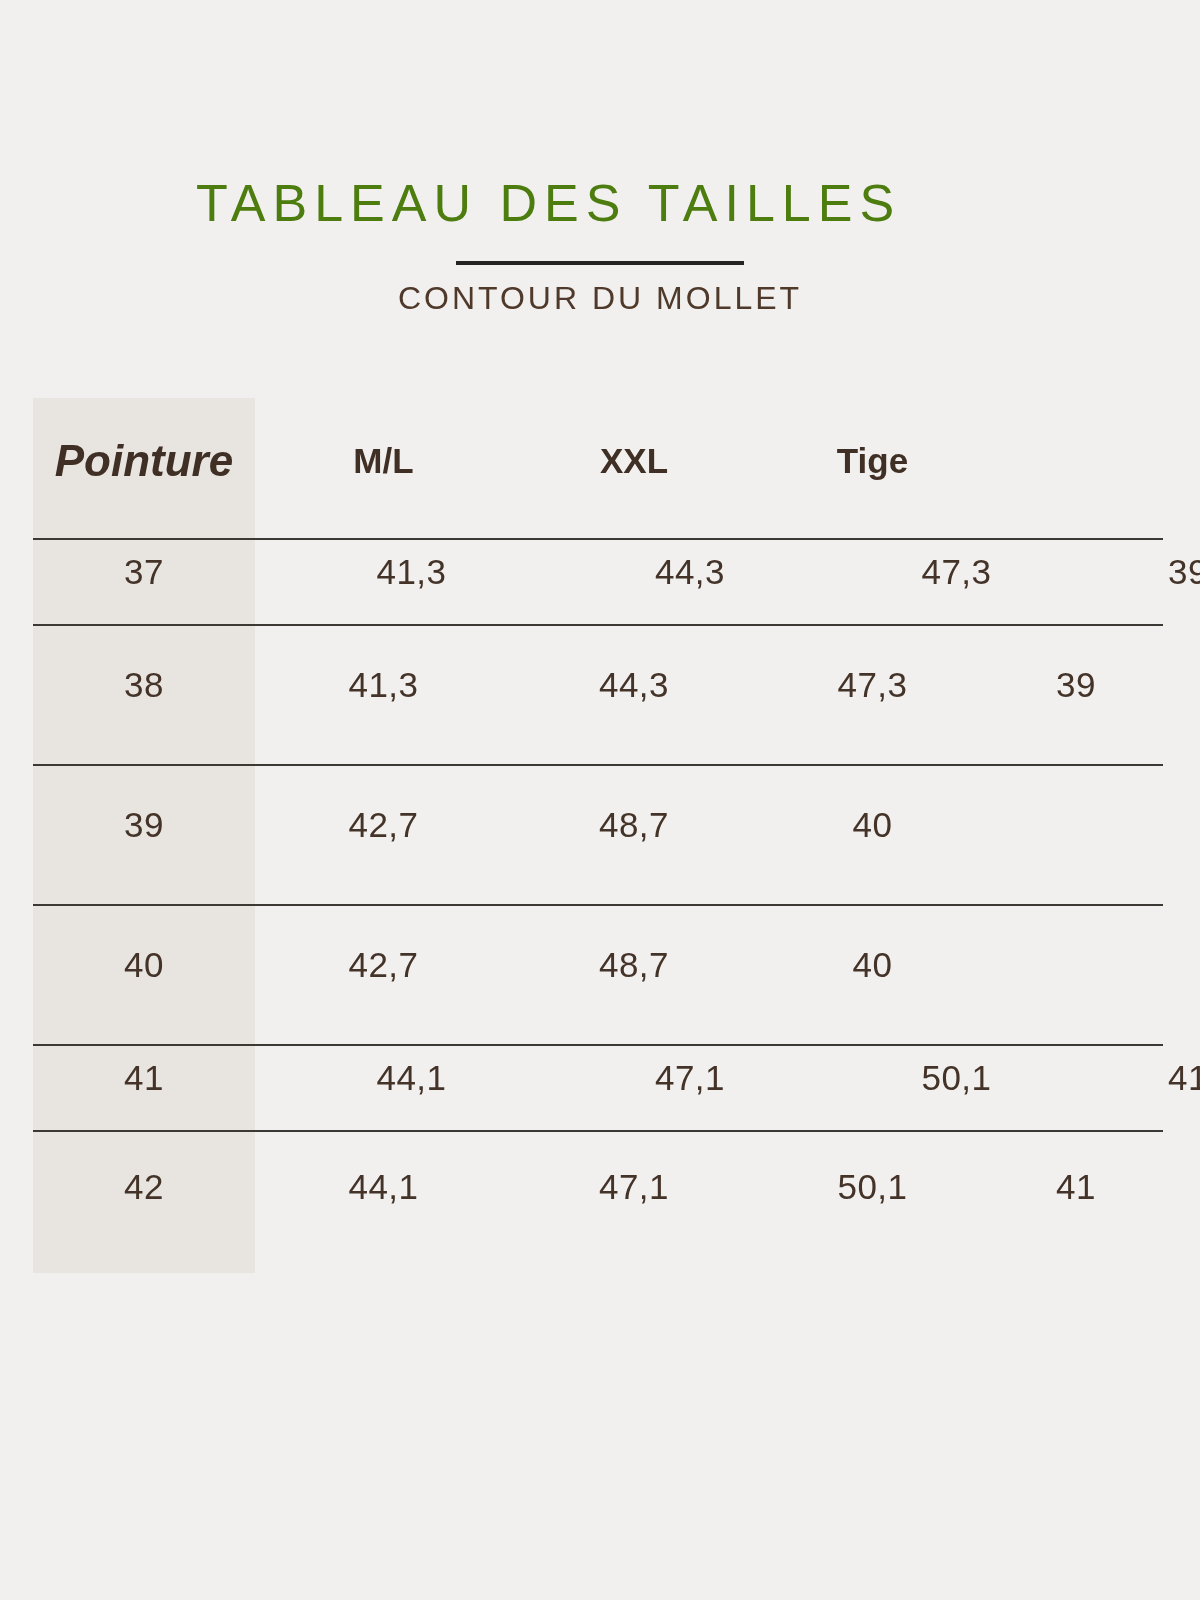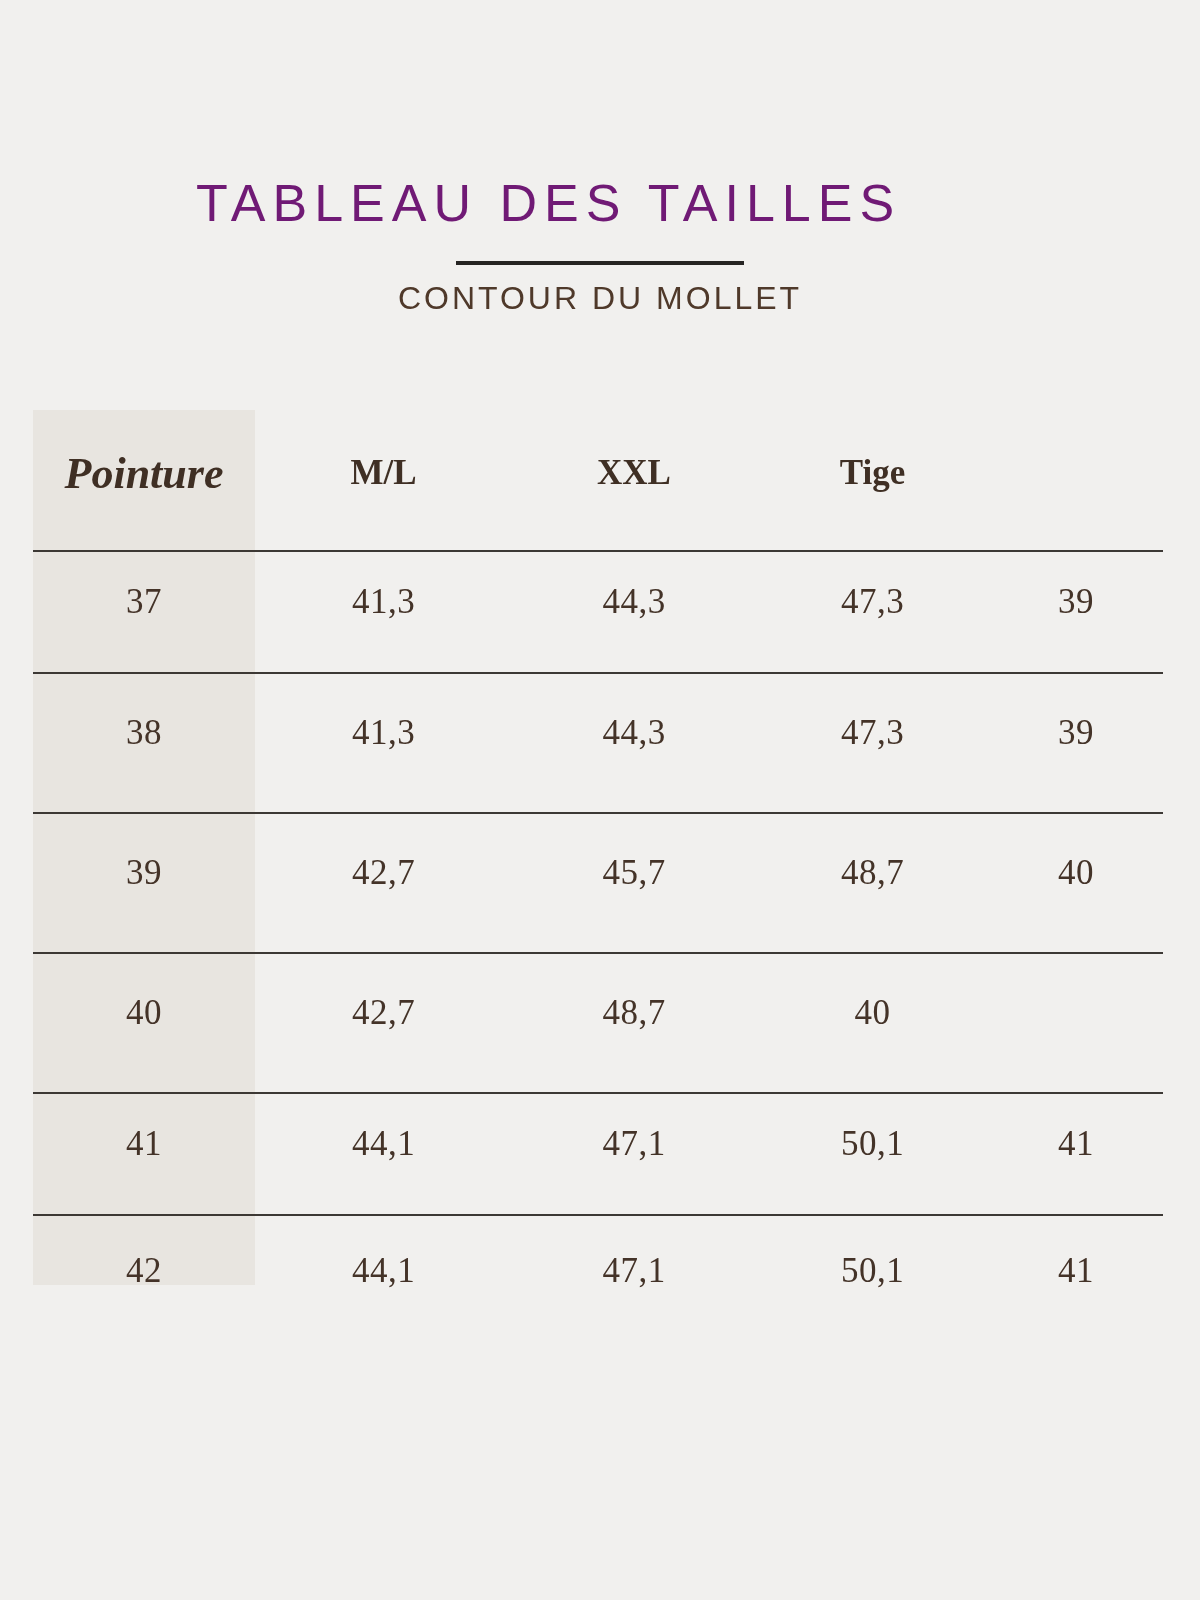--- a/index.html
+++ b/index.html
@@ -19,21 +19,21 @@
   
   .title {
     position: absolute;
     top: 172px;
     left: 0;
     width: 1097px;
     text-align: center;
     font-size: 52px;
     font-weight: 400;
     letter-spacing: 7px;
-    color: #701a75;
+    color: #4d7c0f;
     line-height: 62px;
     white-space: nowrap;
   }
   .title-underline {
     position: absolute;
     top: 261px;
     left: 456px;
     width: 288px;
     height: 4px;
     background: #262422;
@@ -48,24 +48,23 @@
     font-weight: 400;
     letter-spacing: 3px;
     color: #4f392a;
     line-height: 52px;
     white-space: nowrap;
   }
 
   
   .table-wrap {
     position: absolute;
-    top: 410px;
+    top: 398px;
     left: 33px;
     width: 1130px;
-    font-family: Liberation Serif, serif;
   }
   .band {
     position: absolute;
     top: 0;
     left: 0;
     width: 222px;
     height: 875px;
     background: #e8e5e0;
   }
   .row {
@@ -73,21 +72,21 @@
     display: grid;
     grid-template-columns: 222px 257px 244px 233px 174px;
     box-sizing: border-box;
   }
   .row.header {
     height: 140px;
   }
   .row.data {
     border-top: 2px solid #3c3834;
   }
-  .row.data.r1, .row.data.r5 { height: 122px; }
+  .row.data.r1, .row.data.r5 { height: 86px; gap: 28px; }
   .row.data.r2, .row.data.r3, .row.data.r4 { height: 140px; }
   .row.data.r6 { height: 131px; text-align: center; }
 
   .cell {
     display: flex;
     align-items: center;
     justify-content: center;
     font-size: 35px;
     color: #443328;
     transform: translateY(-10px);
@@ -135,21 +134,20 @@
     <div class="cell">38</div>
     <div class="cell">41,3</div>
     <div class="cell">44,3</div>
     <div class="cell">47,3</div>
     <div class="cell">39</div>
   </div>
 
   <div class="row data r3">
     <div class="cell">39</div>
     <div class="cell">42,7</div>
-    <div class="cell">45,7</div>
     <div class="cell">48,7</div>
     <div class="cell">40</div>
   </div>
 
   <div class="row data r4">
     <div class="cell">40</div>
     <div class="cell">42,7</div>
     <div class="cell">48,7</div>
     <div class="cell">40</div>
   </div>

